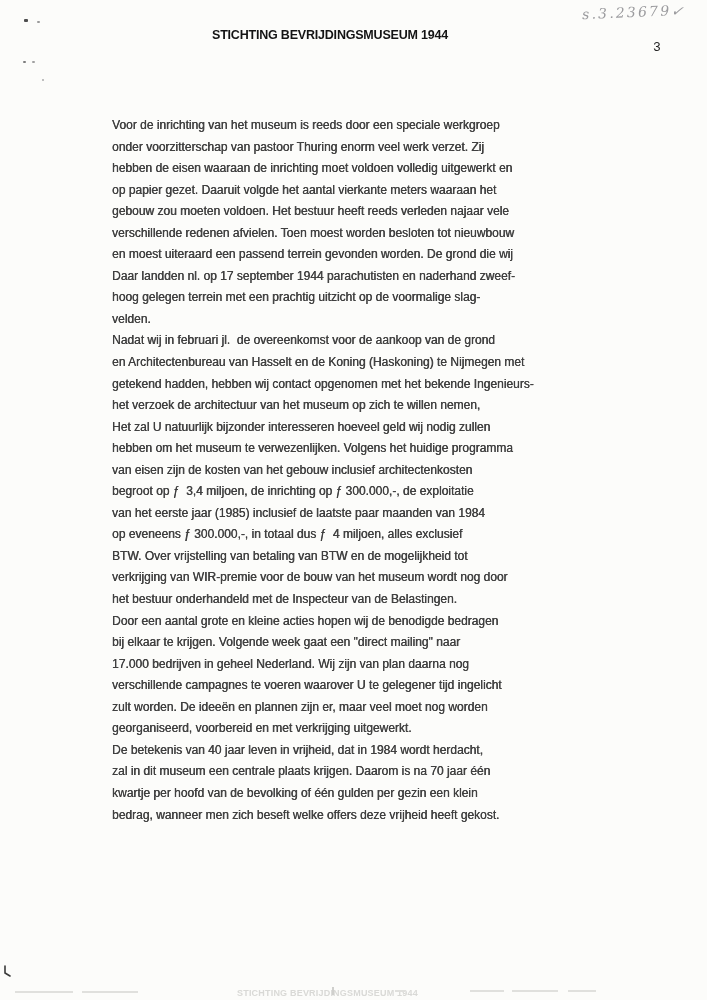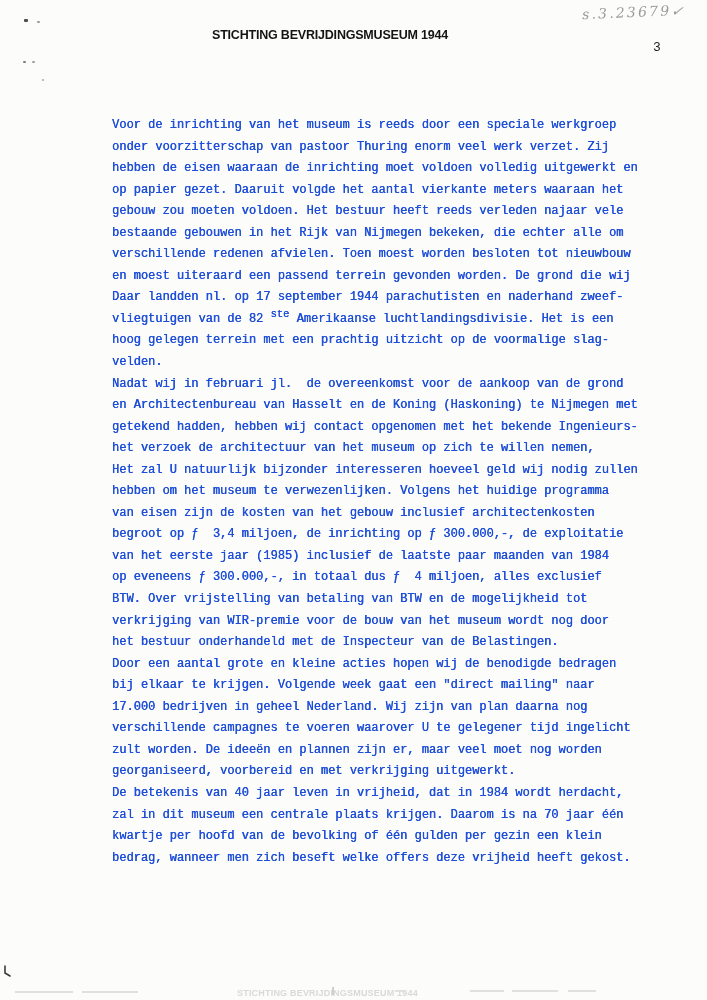--- a/index.html
+++ b/index.html
@@ -46,24 +46,24 @@
     display: inline-block;
     font-size: 15px;
     letter-spacing: 0;
     transform: rotate(8deg) translateY(1px);
   }
 
   
   .doc-body {
     position: absolute; left: 112px; top: 115px;
     width: 545px;
-    font-family: Liberation Mono, monospace;
+    font-family: Liberation Sans, sans-serif;
     font-size: 12px;
     line-height: 21.55px;
-    color: #1d4ed8;
+    color: #404040;
     text-shadow: 0.35px 0 0 currentColor; 
   }
   .doc-body .line { white-space: pre; }
   .doc-body .sup {
     font-size: 10.5px;
     position: relative; top: -5px;
     text-shadow: 0.3px 0 0 currentColor;
   }
 
   
@@ -113,25 +113,23 @@
   <div class="header-title">STICHTING BEVRIJDINGSMUSEUM 1944</div>
 
   <div class="page-number">3</div>
 
   <div class="doc-body" id="doc-body">
       <div class="line">Voor de inrichting van het museum is reeds door een speciale werkgroep</div>
       <div class="line">onder voorzitterschap van pastoor Thuring enorm veel werk verzet. Zij</div>
       <div class="line">hebben de eisen waaraan de inrichting moet voldoen volledig uitgewerkt en</div>
       <div class="line">op papier gezet. Daaruit volgde het aantal vierkante meters waaraan het</div>
       <div class="line">gebouw zou moeten voldoen. Het bestuur heeft reeds verleden najaar vele</div>
-      <div class="line">bestaande gebouwen in het Rijk van Nijmegen bekeken, die echter alle om</div>
       <div class="line">verschillende redenen afvielen. Toen moest worden besloten tot nieuwbouw</div>
       <div class="line">en moest uiteraard een passend terrein gevonden worden. De grond die wij</div>
       <div class="line">Daar landden nl. op 17 september 1944 parachutisten en naderhand zweef-</div>
-      <div class="line">vliegtuigen van de 82 <span class="sup">ste</span> Amerikaanse luchtlandingsdivisie. Het is een</div>
       <div class="line">hoog gelegen terrein met een prachtig uitzicht op de voormalige slag-</div>
       <div class="line">velden.</div>
       <div class="line">Nadat wij in februari jl.  de overeenkomst voor de aankoop van de grond</div>
       <div class="line">en Architectenbureau van Hasselt en de Koning (Haskoning) te Nijmegen met</div>
       <div class="line">getekend hadden, hebben wij contact opgenomen met het bekende Ingenieurs-</div>
       <div class="line">het verzoek de architectuur van het museum op zich te willen nemen,</div>
       <div class="line">Het zal U natuurlijk bijzonder interesseren hoeveel geld wij nodig zullen</div>
       <div class="line">hebben om het museum te verwezenlijken. Volgens het huidige programma</div>
       <div class="line">van eisen zijn de kosten van het gebouw inclusief architectenkosten</div>
       <div class="line">begroot op ƒ  3,4 miljoen, de inrichting op ƒ 300.000,-, de exploitatie</div>

